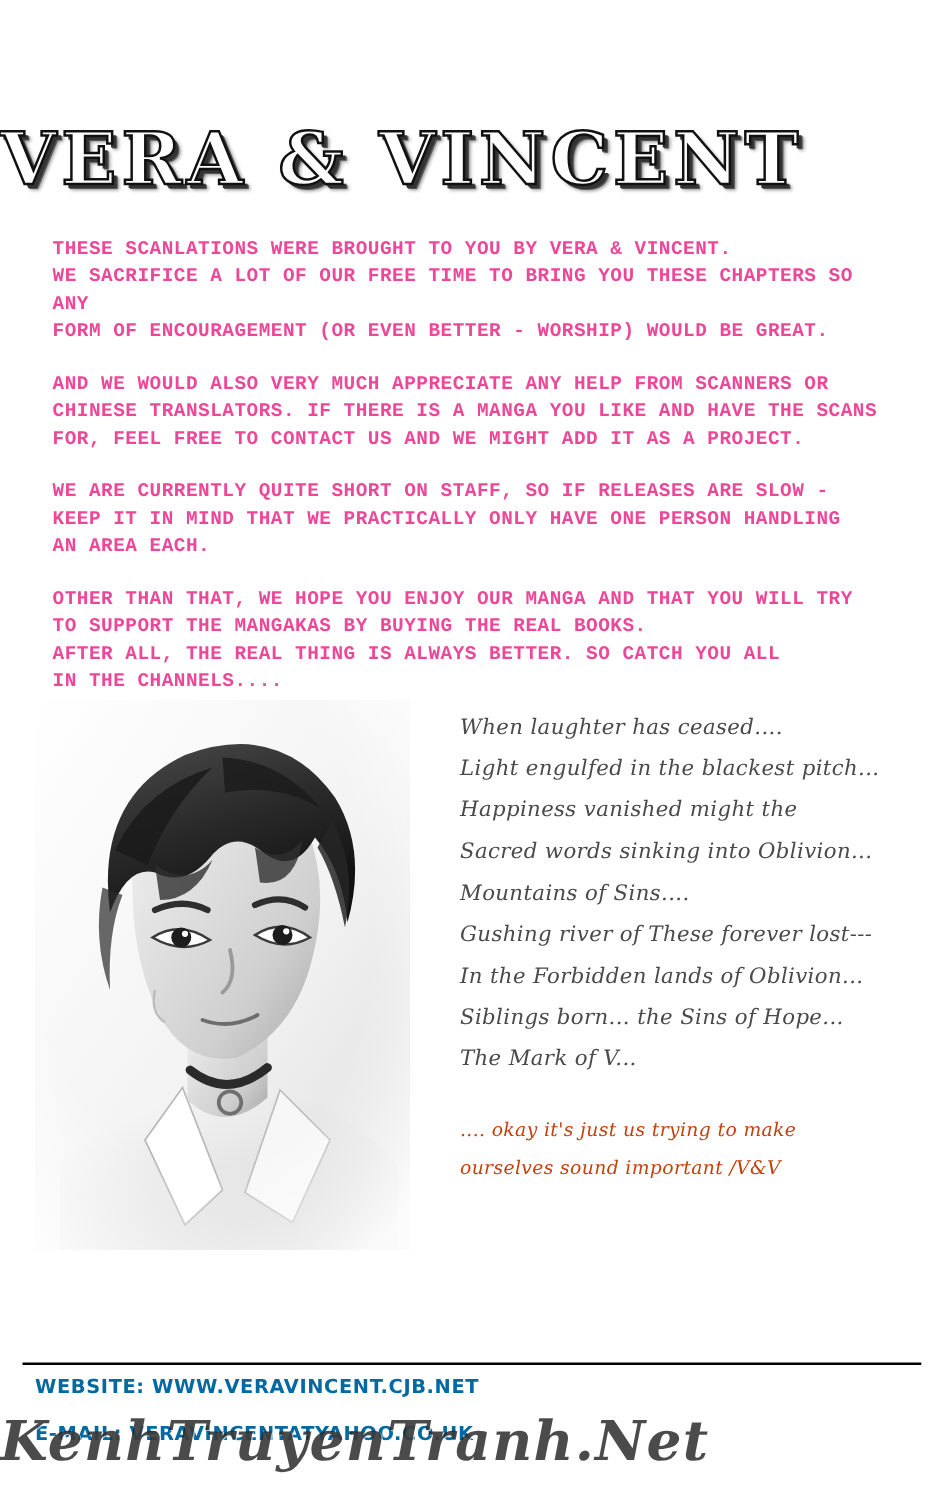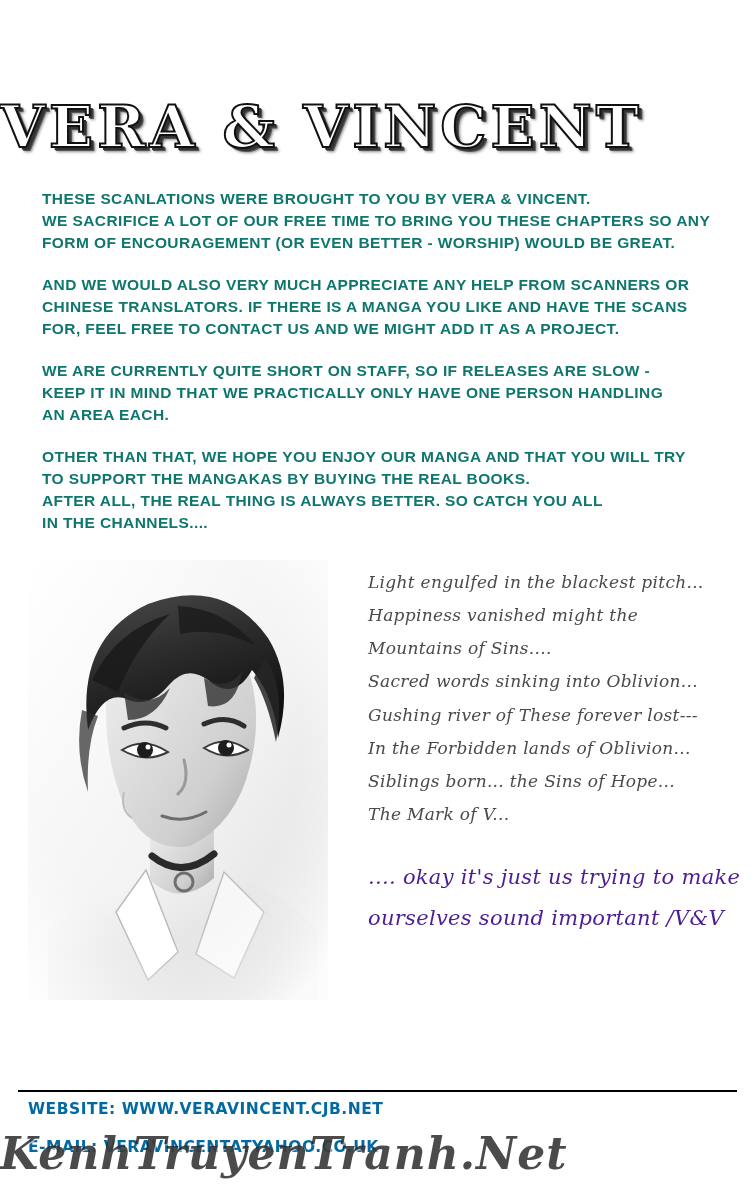--- a/index.html
+++ b/index.html
@@ -42,26 +42,26 @@
 
   
   .notes {
     position: absolute;
     top: 188px;
     left: 42px;
     width: 672px;
   }
   .notes p {
     margin: 0 0 20px 0;
-    font-family: Liberation Sans, sans-serif;
+    font-family: Liberation Mono, monospace;
     font-size: 15.5px;
     font-weight: 600;
     line-height: 1.42;
     letter-spacing: .4px;
-    color: #0f766e;
+    color: #ec4899;
     white-space: pre-line;
     text-transform: uppercase;
     font-stretch: condensed;
   }
   .notes p:last-child { margin-bottom: 0; }
 
   
   .middle {
     position: absolute;
     top: 560px;
@@ -88,22 +88,22 @@
   .poem-line {
     font-family: "DejaVu Serif", serif;
     font-style: italic;
     font-size: 17px;
     line-height: 1.95;
     color: #4a4a4a;
     white-space: nowrap;
     letter-spacing: .3px;
   }
   .poem-line.small {
-    font-size: 21px;
-    color: #4c1d95;
+    font-size: 15px;
+    color: #c2410c;
   }
   .poem-gap { height: 26px; }
 
   
   .rule {
     position: absolute;
     left: 18px;
     top: 1090px;
     width: 719px;
     height: 2px;
@@ -228,24 +228,25 @@
 
       <path d="M156 200 Q162 224 150 234" stroke="#9a9a9a" stroke-width="3" fill="none" stroke-linecap="round"></path>
       <path d="M134 256 Q156 264 178 252" stroke="#6d6d6d" stroke-width="3" fill="none" stroke-linecap="round"></path>
       <path d="M96 232 Q92 250 104 258" stroke="#bdbdbd" stroke-width="2" fill="none"></path>
 
       <rect x="0" y="0" width="300" height="440" fill="url(#vig)"></rect>
     </svg>
   </div>
 
   <div class="poem">
+    <div class="poem-line">When laughter has ceased....</div>
     <div class="poem-line">Light engulfed in the blackest pitch...</div>
     <div class="poem-line">Happiness vanished might the</div>
+    <div class="poem-line">Sacred words sinking into Oblivion...</div>
     <div class="poem-line">Mountains of Sins....</div>
-    <div class="poem-line">Sacred words sinking into Oblivion...</div>
     <div class="poem-line">Gushing river of These forever lost---</div>
     <div class="poem-line">In the Forbidden lands of Oblivion...</div>
     <div class="poem-line">Siblings born... the Sins of Hope...</div>
     <div class="poem-line">The Mark of V...</div>
     <div class="poem-gap"></div>
     <div class="poem-line small">.... okay it's just us trying to make</div>
     <div class="poem-line small">ourselves sound important /V&amp;V</div>
   </div>
 
 </div>

